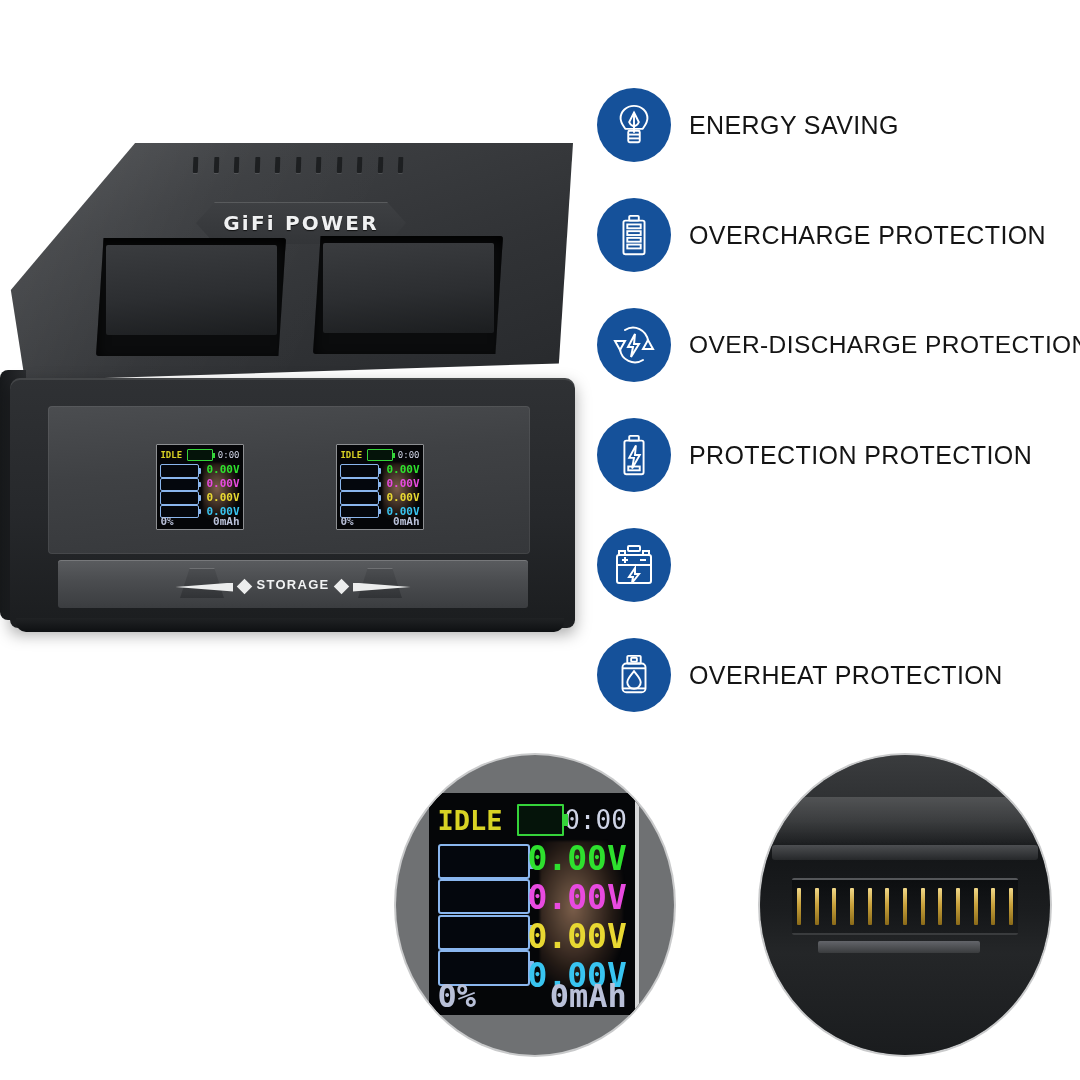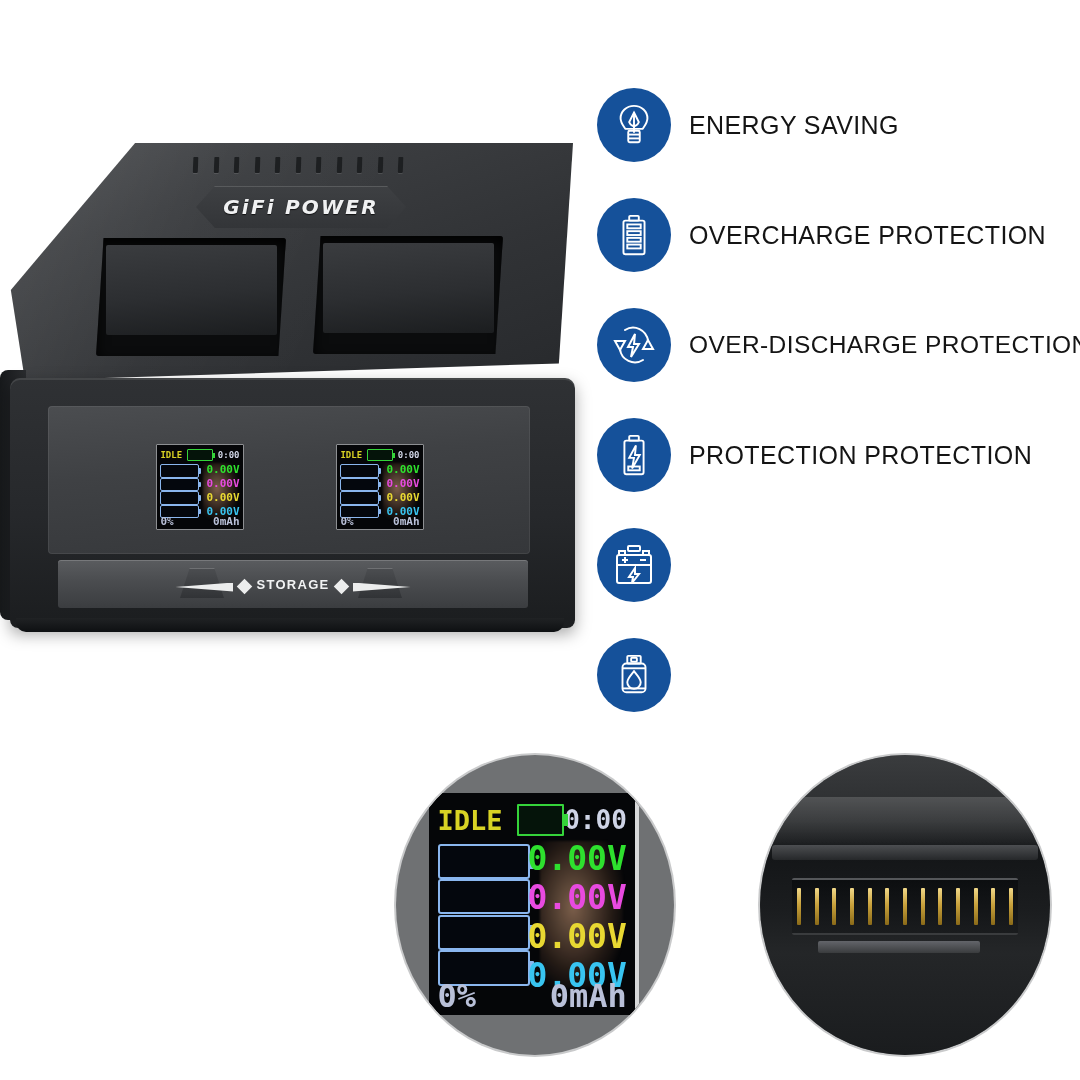--- a/index.html
+++ b/index.html
@@ -37,25 +37,25 @@
     position:absolute;left:185px;top:19px;width:210px;height:20px;
     display:flex;justify-content:space-between;align-items:flex-start;
     transform:skewX(-2deg);
   }
   .vent{
     width:5px;height:16px;background:#1d1f21;border-radius:1px;
     box-shadow:0 1px 0 rgba(255,255,255,.10);
   }
   
   .brand-badge{
-    position:absolute;left:188px;top:48px;width:210px;height:42px;
+    position:absolute;left:188px;top:64px;width:210px;height:42px;
     background:linear-gradient(180deg,#3e4043,#333538);
     clip-path:polygon(9% 0%, 91% 0%, 100% 50%, 91% 100%, 9% 100%, 0% 50%);
     box-shadow:inset 0 1px 0 rgba(255,255,255,.14);
-    display:flex;align-items:center;justify-content:center;font-style:italic;
+    display:flex;align-items:center;justify-content:center;
   }
   .brand-text{
     color:#f0f1f2;font-weight:bold;font-size:20px;letter-spacing:2.2px;
     text-shadow:0 1px 1px rgba(0,0,0,.7);
     font-family:"DejaVu Sans", sans-serif;
   }
   
   .bay{
     position:absolute;
     background:#0b0c0d;
@@ -150,21 +150,21 @@
     position:absolute;left:4%;top:3%;width:92%;height:19%;
     display:flex;align-items:center;
   }
   .lcd-state{color:#d8d324;font-weight:bold;}
   .lcd-batt-icon{
     position:relative;border:1px solid #35d43a;border-radius:1px;background:#05140a;
   }
   .lcd-batt-icon:after{
     content:"";position:absolute;right:-3px;top:28%;width:3px;height:44%;background:#35d43a;
   }
-  .lcd-clock{color:#cfd4e6;font-weight:bold;margin-left:auto;}
+  .lcd-clock{color:#cfd4e6;font-weight:normal;margin-left:auto;}
   .lcd-cells{
     position:absolute;left:4%;top:23%;width:45%;height:64%;
     display:flex;flex-direction:column;justify-content:space-between;
   }
   .cell{
     position:relative;border:1px solid #8ab6ee;border-radius:2px;background:#04070d;
     height:22%;
   }
   .cell:after{
     content:"";position:absolute;right:-3px;top:26%;width:3px;height:48%;
@@ -449,20 +449,21 @@
     <div class="feature-badge">
       <svg width="46" height="46" viewBox="0 0 48 48" fill="none" stroke="#ffffff" stroke-width="2">
         <rect x="17" y="4" width="14" height="8" rx="1"></rect>
         <rect x="21" y="6" width="6" height="4" rx="1"></rect>
         <rect x="12" y="12" width="24" height="30" rx="4"></rect>
         <line x1="12" y1="17" x2="36" y2="17"></line>
         <line x1="12" y1="38" x2="36" y2="38"></line>
         <path d="M24 20 C20 25 17 28 17 31.5 A7 7 0 0 0 31 31.5 C31 28 28 25 24 20 Z"></path>
       </svg>
     </div>
+    <span class="feature-label">OVERHEAT PROTECTION</span>
   </div>
 
 </div>
 
 <div class="closeup" id="closeup-lcd">
   <div class="closeup-lcd-screen">
     <div class="lcd">
       <div class="thumb-blur"></div>
       <div class="lcd-row-top">
         <span class="lcd-state">IDLE</span>

